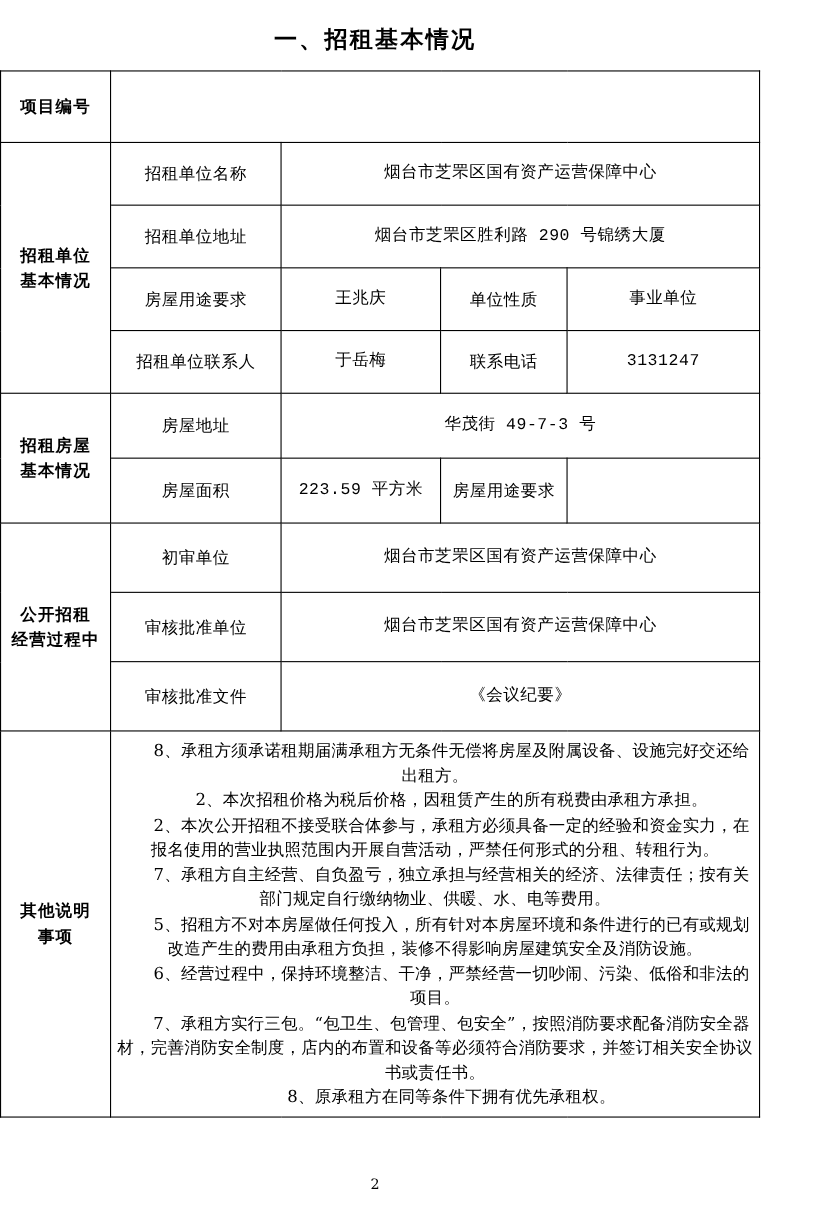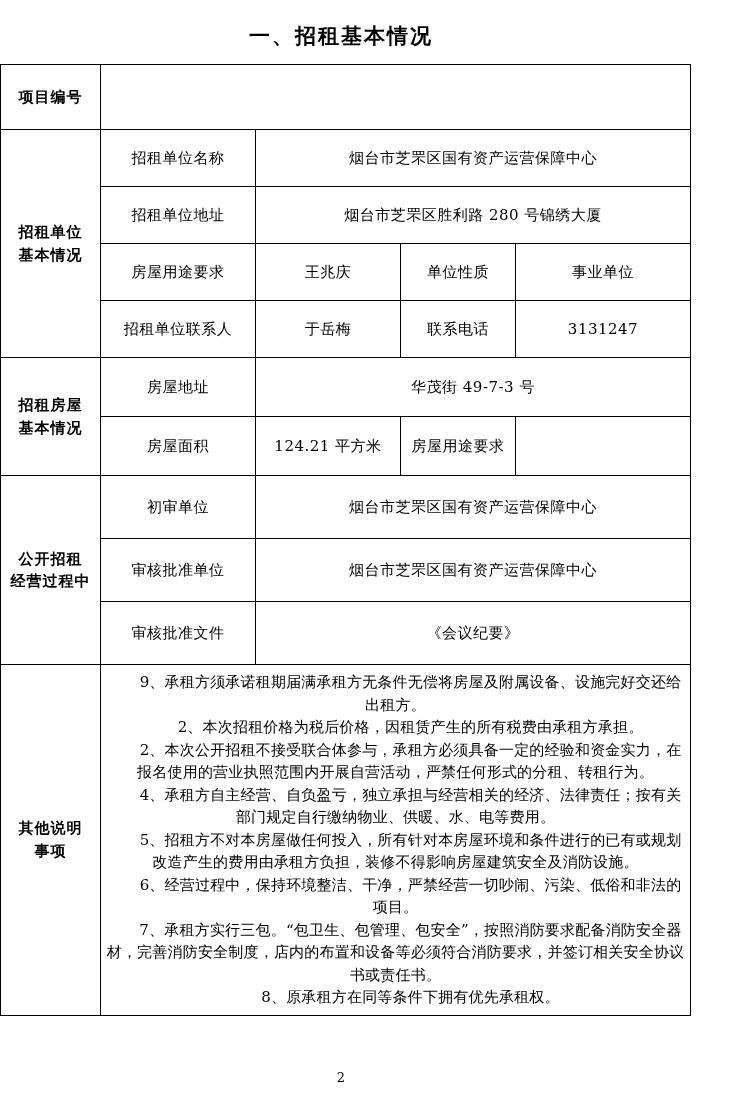--- a/index.html
+++ b/index.html
@@ -49,20 +49,21 @@
     letter-spacing: 1px;
     line-height: 1.6;
   }
   td.sublabel {
     font-size: 15px;
     letter-spacing: 0.5px;
   }
   td.value {
     font-size: 15px;
     letter-spacing: 0.5px;
+    font-family: Liberation Mono, monospace;
   }
   td.blank {
     height: 46px;
   }
   .notes {
     text-align: left;
     font-size: 15px;
     line-height: 1.62;
     padding: 8px 10px 10px 8px;
   }
@@ -110,21 +111,21 @@
       <tr>
         <td class="rowlabel" rowspan="4">
           <div>招租单位</div>
           <div>基本情况</div>
         </td>
         <td class="sublabel h-unit">招租单位名称</td>
         <td class="value" colspan="3">烟台市芝罘区国有资产运营保障中心</td>
       </tr>
       <tr>
         <td class="sublabel h-unit">招租单位地址</td>
-        <td class="value" colspan="3">烟台市芝罘区胜利路 280 号锦绣大厦</td>
+        <td class="value" colspan="3">烟台市芝罘区胜利路 290 号锦绣大厦</td>
       </tr>
       <tr>
         <td class="sublabel h-unit">房屋用途要求</td>
         <td class="value">王兆庆</td>
         <td class="sublabel">单位性质</td>
         <td class="value">事业单位</td>
       </tr>
       <tr>
         <td class="sublabel h-unit">招租单位联系人</td>
         <td class="value">于岳梅</td>
@@ -135,21 +136,21 @@
       <tr>
         <td class="rowlabel" rowspan="2">
           <div>招租房屋</div>
           <div>基本情况</div>
         </td>
         <td class="sublabel h-house">房屋地址</td>
         <td class="value" colspan="3">华茂街 49-7-3 号</td>
       </tr>
       <tr>
         <td class="sublabel h-house">房屋面积</td>
-        <td class="value">124.21 平方米</td>
+        <td class="value">223.59 平方米</td>
         <td class="sublabel">房屋用途要求</td>
         <td class="value"></td>
       </tr>
 
       <tr>
         <td class="rowlabel" rowspan="3">
           <div>公开招租</div>
           <div>经营过程中</div>
         </td>
         <td class="sublabel h-appr">初审单位</td>
@@ -163,24 +164,24 @@
         <td class="sublabel h-appr">审核批准文件</td>
         <td class="value" colspan="3">《会议纪要》</td>
       </tr>
 
       <tr>
         <td class="rowlabel">
           <div>其他说明</div>
           <div>事项</div>
         </td>
         <td class="notes" colspan="4">
-          <p>9、承租方须承诺租期届满承租方无条件无偿将房屋及附属设备、设施完好交还给出租方。</p>
+          <p>8、承租方须承诺租期届满承租方无条件无偿将房屋及附属设备、设施完好交还给出租方。</p>
           <p>2、本次招租价格为税后价格，因租赁产生的所有税费由承租方承担。</p>
           <p>2、本次公开招租不接受联合体参与，承租方必须具备一定的经验和资金实力，在报名使用的营业执照范围内开展自营活动，严禁任何形式的分租、转租行为。</p>
-          <p>4、承租方自主经营、自负盈亏，独立承担与经营相关的经济、法律责任；按有关部门规定自行缴纳物业、供暖、水、电等费用。</p>
+          <p>7、承租方自主经营、自负盈亏，独立承担与经营相关的经济、法律责任；按有关部门规定自行缴纳物业、供暖、水、电等费用。</p>
           <p>5、招租方不对本房屋做任何投入，所有针对本房屋环境和条件进行的已有或规划改造产生的费用由承租方负担，装修不得影响房屋建筑安全及消防设施。</p>
           <p>6、经营过程中，保持环境整洁、干净，严禁经营一切吵闹、污染、低俗和非法的项目。</p>
           <p>7、承租方实行三包。“包卫生、包管理、包安全”，按照消防要求配备消防安全器材，完善消防安全制度，店内的布置和设备等必须符合消防要求，并签订相关安全协议书或责任书。</p>
           <p>8、原承租方在同等条件下拥有优先承租权。</p>
         </td>
       </tr>
     </tbody>
   </table>
 
   <div class="page-num">2</div>

